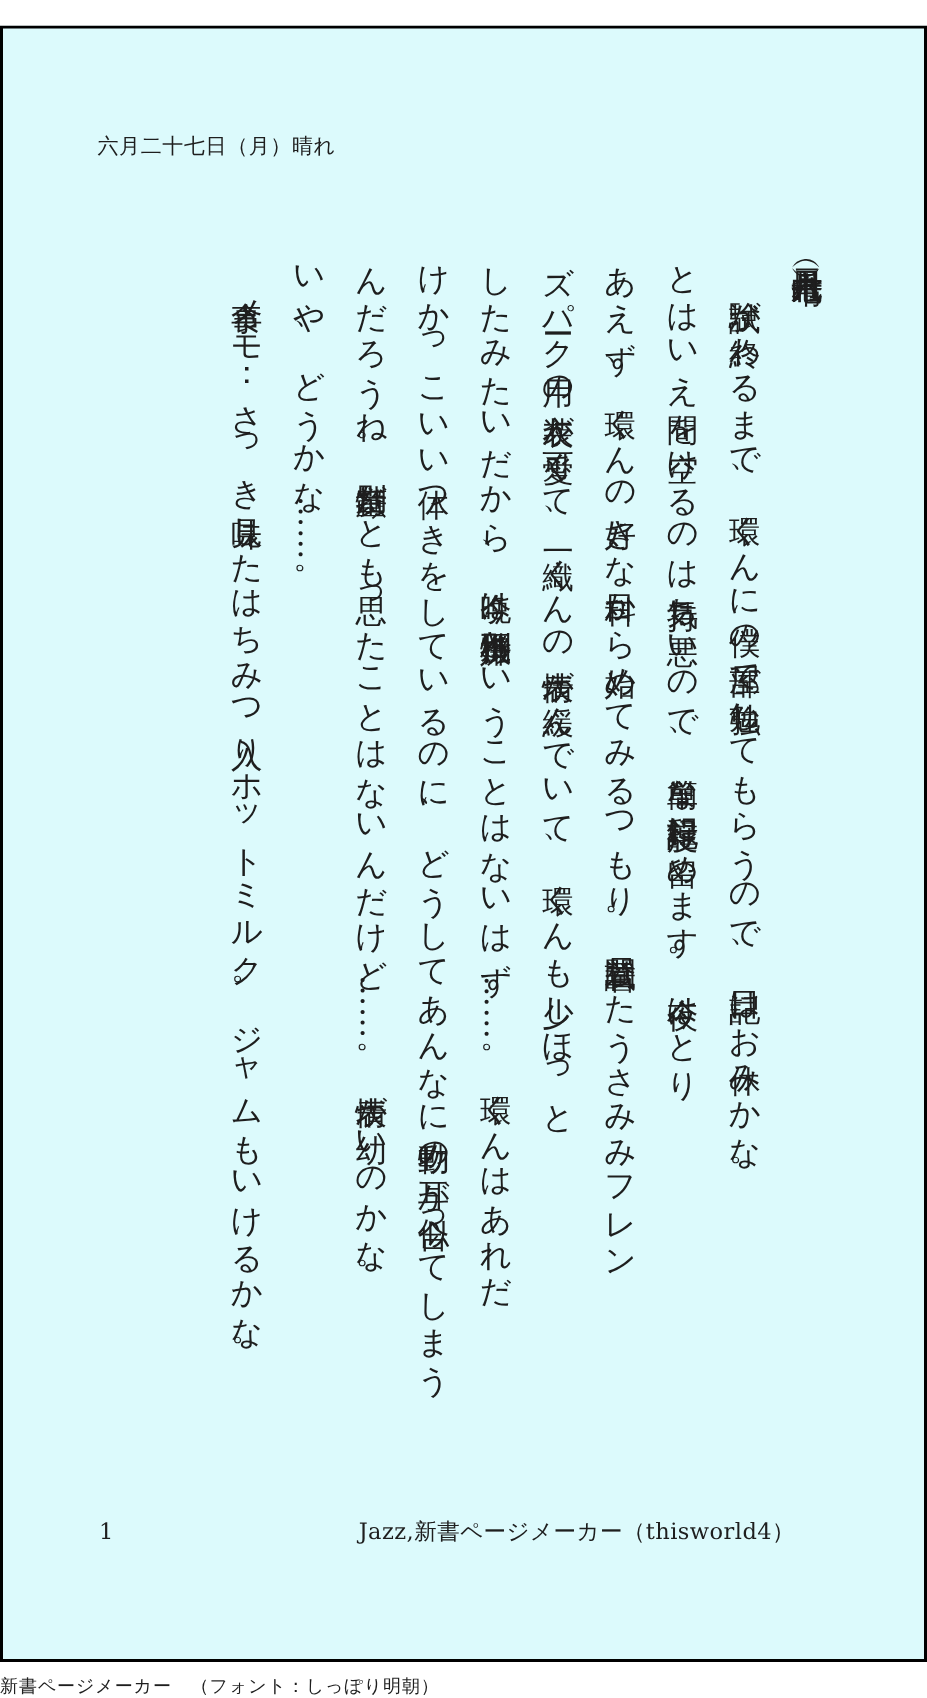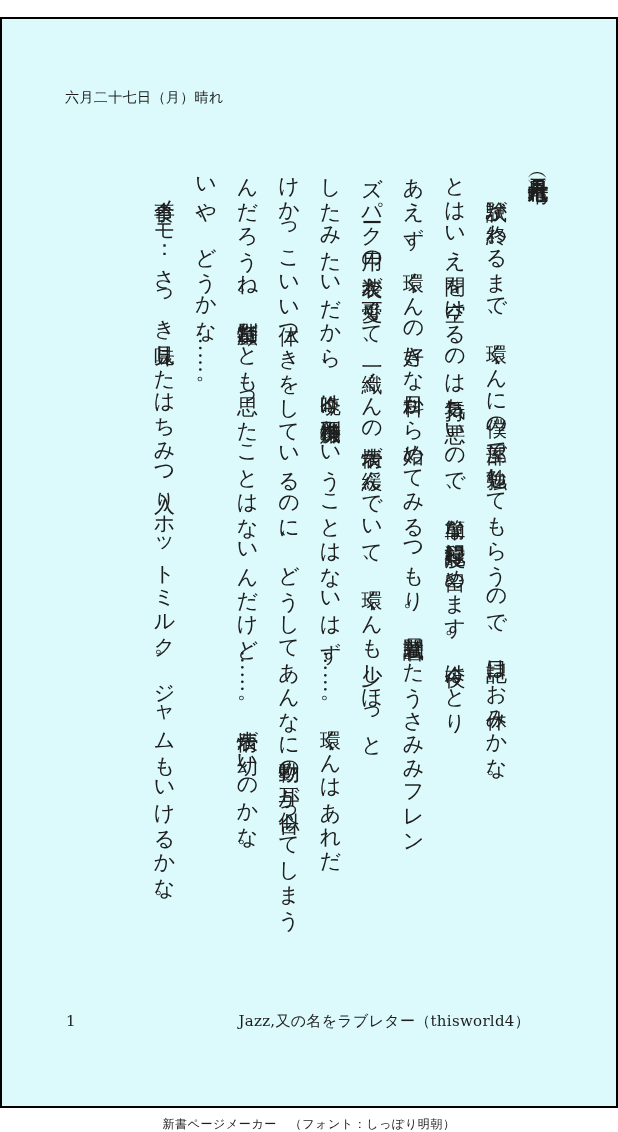--- a/index.html
+++ b/index.html
@@ -63,21 +63,21 @@
     top: 993px;
     font-size: 15px;
     letter-spacing: 0.3px;
     white-space: nowrap;
   }
   .app-caption {
     position: absolute;
     left: 0;
     top: 1099px;
     width: 618px;
-    text-align: center;
+    text-align: left;
     font-size: 12px;
     letter-spacing: 0.6px;
     color: #1e1e1e;
     white-space: nowrap;
   }
 </style>
 </head>
 <body>
 
 <div class="stage">
@@ -104,19 +104,19 @@
 
         <div class="vline">んだろうね。特別童顔だとも思ったことはないんだけど……。表情が幼いのかな。</div>
 
         <div class="vline">いや、どうかな……。</div>
 
         <div class="vline">　食事メモ：さっき味見したはちみつ入りホットミルク。ジャムもいけるかな。</div>
       </div>
 
     <div class="page-number">1</div>
 
-    <div class="footer-title">Jazz,又の名をラブレター（thisworld4）</div>
+    <div class="footer-title">Jazz,新書ページメーカー（thisworld4）</div>
 
   </div>
 
   <div class="app-caption">新書ページメーカー　（フォント：しっぽり明朝）</div>
 
 </div>
 
 </body></html>

